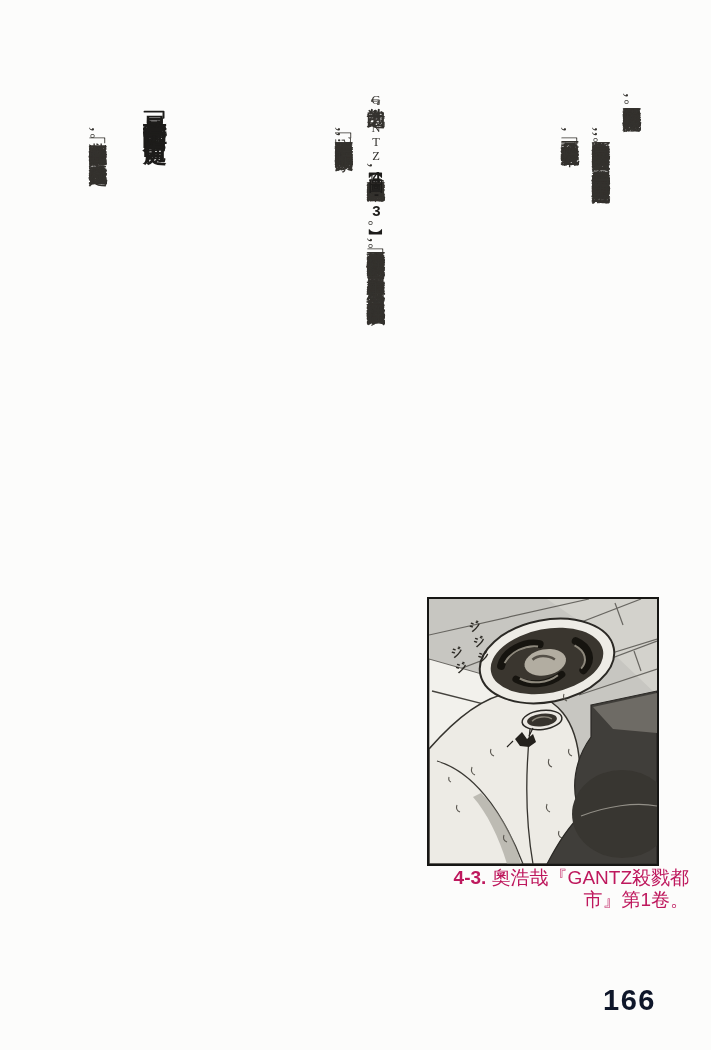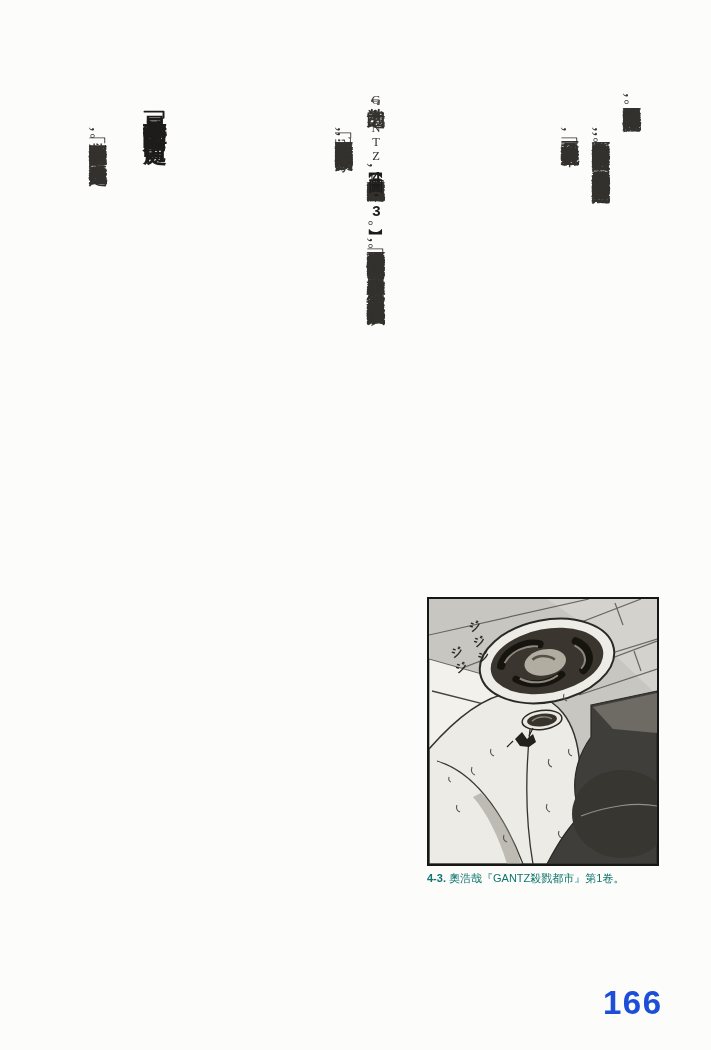--- a/index.html
+++ b/index.html
@@ -41,27 +41,27 @@
   }
   .figure-box svg{display:block;width:228px;height:265px;}
   .sfx{
     writing-mode:vertical-rl;text-orientation:upright;
     font-family:"Liberation Sans","DejaVu Sans",sans-serif;
     font-weight:700;font-size:12px;letter-spacing:2px;fill:#2b2924;
   }
   .caption{
     position:absolute;left:427px;top:867px;width:262px;
     font-family:"Liberation Sans","DejaVu Sans",sans-serif;
-    font-size:11px;line-height:22px;color:#0f766e;
+    font-size:19px;line-height:22px;color:#be185d;text-align:right;
   }
   .cap-label{font-weight:700;}
   .page-number{
     position:absolute;left:603px;top:984px;
     font-family:"Liberation Sans","DejaVu Sans",sans-serif;
-    font-weight:600;font-size:33px;letter-spacing:1.5px;color:#1d4ed8;
+    font-weight:600;font-size:29px;letter-spacing:1.5px;color:#0f172a;
   }
 </style>
 </head>
 <body>
 
 <div class="page">
 
   <section class="vtext block-right">
     <p>但如果要用斷面圖來解說地球的地函結構,就只能從資料來想像。</p>
     <p class="indent">斷面圖原本的角色,是用來滿足讀者學習需求的解說用圖,可在漫畫裡大多只是演出的一環。特別是在血腥要素特別強的漫畫作品裡,為了展現劍術的精妙和武器本身的鋒利程度,經常可以看到斷面圖,是一種常見的殘忍表現。</p>

